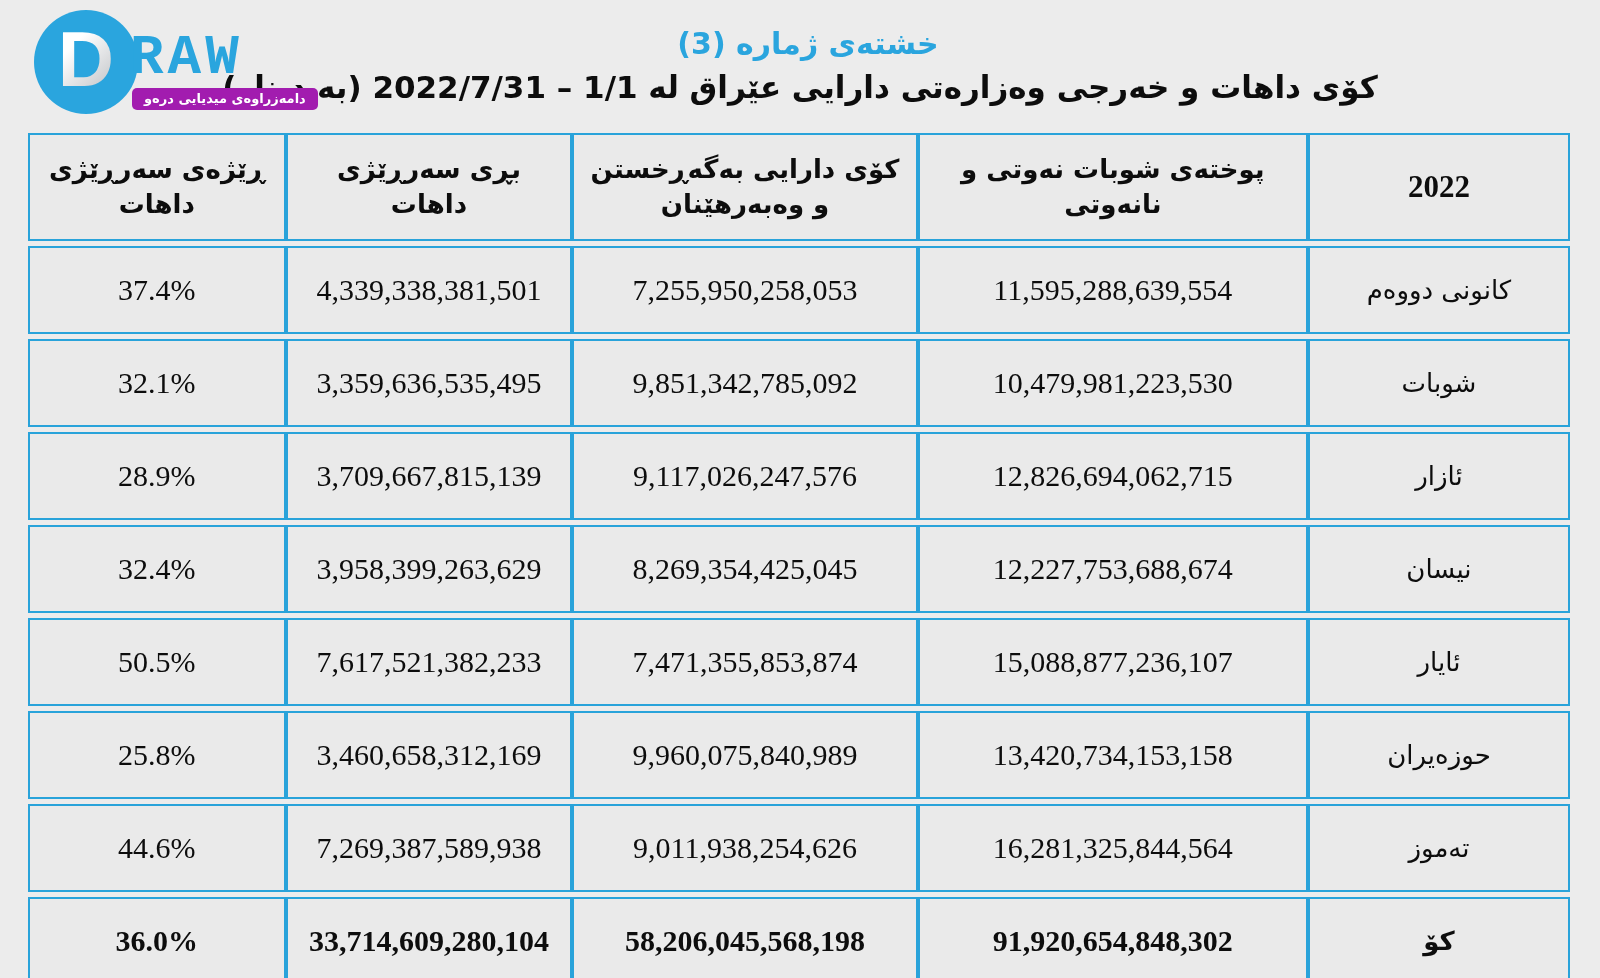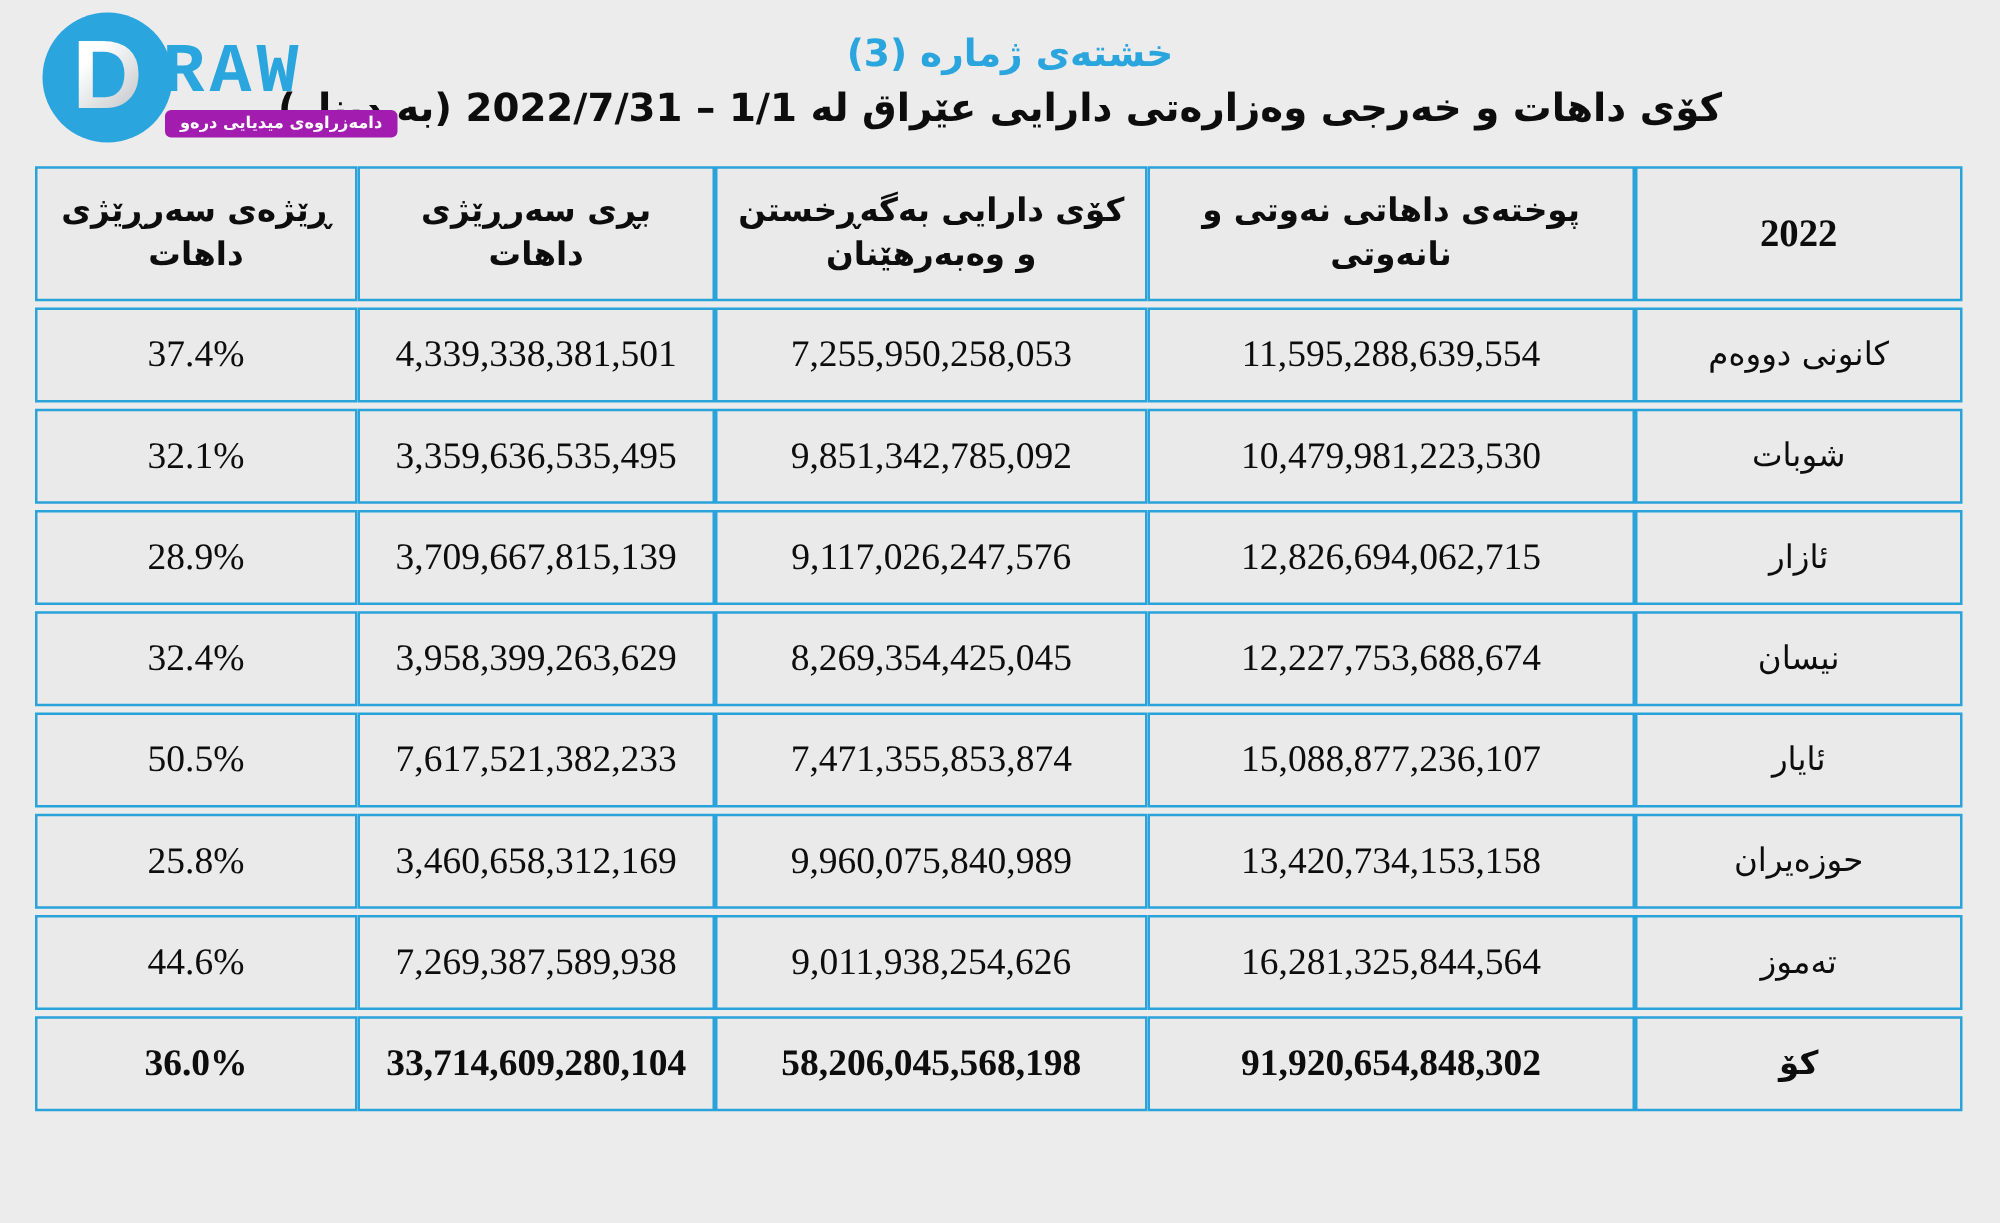--- a/index.html
+++ b/index.html
@@ -69,21 +69,21 @@
     overflow: hidden;
   }
   .data th {
     height: 108px;
     font-size: 26px; font-weight: bold;
     font-family: "DejaVu Sans", sans-serif;
     padding: 4px 14px; line-height: 1.35;
   }
   .data th.year { font-family: "Liberation Serif", "DejaVu Serif", serif; font-size: 31px; }
   .data td {
-    height: 76px;
+    height: 88px;
     font-family: "Liberation Serif", "DejaVu Serif", serif;
     font-size: 30px;
   }
   .data td.cell-month { font-family: "DejaVu Sans", sans-serif; font-size: 26px; }
   .data tr.total-row td { font-weight: bold; }
   .num { direction: ltr; unicode-bidi: embed; }
 </style>
 </head>
 <body>
 
@@ -107,21 +107,21 @@
       <colgroup>
         <col style="width:17%">
         <col style="width:25.3%">
         <col style="width:22.4%">
         <col style="width:18.6%">
         <col style="width:16.7%">
       </colgroup>
       <thead>
         <tr>
           <th class="year">2022</th>
-          <th>پوختەی داهاتی نەوتی و نانەوتی</th>
+          <th>پوختەی شوبات نەوتی و نانەوتی</th>
           <th>كۆی دارایی بەگەڕخستن و وەبەرهێنان</th>
           <th>بڕی سەرڕێژی داهات</th>
           <th>ڕێژەی سەرڕێژی داهات</th>
         </tr>
       </thead>
       <tbody>
           <tr>
     <td class="cell-month">كانونی دووەم</td>
     <td class="num">11,595,288,639,554</td>
     <td class="num">7,255,950,258,053</td>

